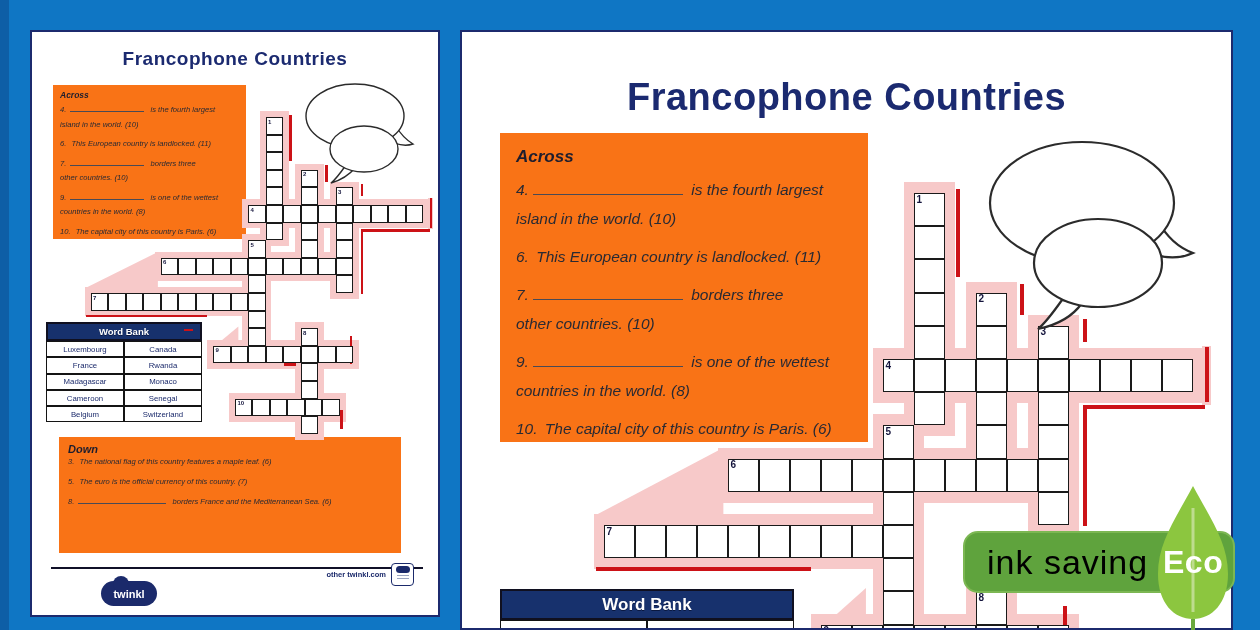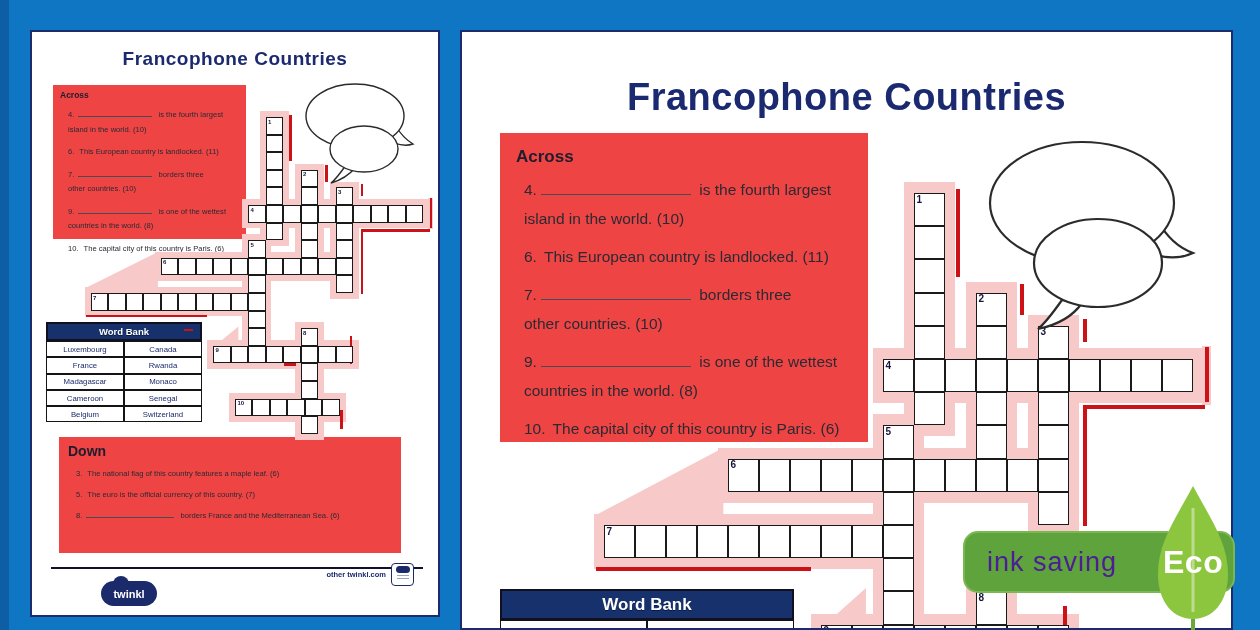--- a/index.html
+++ b/index.html
@@ -14,32 +14,32 @@
     box-sizing:border-box;overflow:hidden;
   }
   #left-page{left:30px;top:30px;width:410px;height:587px;}
   #right-page{left:460px;top:30px;width:773px;height:600px;}
   .page-title{
     position:absolute;left:0;right:0;text-align:center;
     color:#1b2a70;font-weight:bold;letter-spacing:.5px;
   }
   #left-page .page-title{top:16px;font-size:19px;}
   #right-page .page-title{top:44px;font-size:38px;}
-  .clue-box{position:absolute;background:#ef4444;box-sizing:border-box;}
+  .clue-box{position:absolute;background:#f97316;box-sizing:border-box;font-style:italic;}
   .clue-heading{font-weight:bold;color:#1d1d2e;}
-  .clue{color:#2a2a33;margin:8px;}
+  .clue{color:#2a2a33;margin:0;}
   .clue-num{margin-right:3px;}
   .blank{display:inline-block;border-bottom:1px solid #4a4a55;height:.85em;vertical-align:baseline;margin:0 4px 0 1px;}
   
   #left-across{left:21px;top:53px;width:193px;height:154px;padding:4px 7px;}
   #left-across .clue-heading{font-size:8.5px;margin:1px 0 3px 0;}
   #left-across .clue{font-size:7.6px;line-height:14.5px;margin-bottom:5px;}
   #left-across .blank{width:74px;}
   #left-down{left:27px;top:405px;width:342px;height:116px;padding:5px 9px;}
-  #left-down .clue-heading{font-size:14px;margin:1px 0 8px 0;}
+  #left-down .clue-heading{font-size:11px;margin:1px 0 0 0;}
   #left-down .clue{font-size:7.6px;line-height:13px;margin-bottom:7px;}
   #left-down .blank{width:88px;}
   
   #right-across{left:38px;top:101px;width:368px;height:309px;padding:12px 16px;}
   #right-across .clue-heading{font-size:17px;margin:2px 0 8px 0;}
   #right-across .clue{font-size:15.5px;line-height:29px;margin-bottom:9px;}
   #right-across .blank{width:150px;}
   
   .word-bank{position:absolute;box-sizing:border-box;}
   .bank-header{
@@ -88,21 +88,21 @@
   }
   .protect-badge i{display:block;background:#1b2a6b;width:14px;height:7px;border-radius:4px;margin:2px auto 1px auto;}
   .protect-badge b{display:block;background:#9aa4c0;width:12px;height:1.5px;margin:1.5px auto 0 auto;}
   
   #eco-band{
     position:absolute;left:963px;top:531px;width:272px;height:62px;border-radius:15px;
     background:#5fa33d;border:2px solid #7cb753;box-sizing:border-box;z-index:50;
   }
   #eco-band .band-label{
     position:absolute;left:22px;top:0;height:72px;line-height:58px;
-    color:#4c1d95;font-size:27px;letter-spacing:1px;
+    color:#000000;font-size:34px;letter-spacing:1px;
   }
   #eco-leaf{position:absolute;left:1146px;top:482px;z-index:51;}
   #eco-text{
     position:absolute;left:1163px;top:544px;z-index:52;color:#ffffff;
     font-size:32px;font-weight:bold;letter-spacing:.5px;
   }
 </style>
 </head>
 <body>
 

